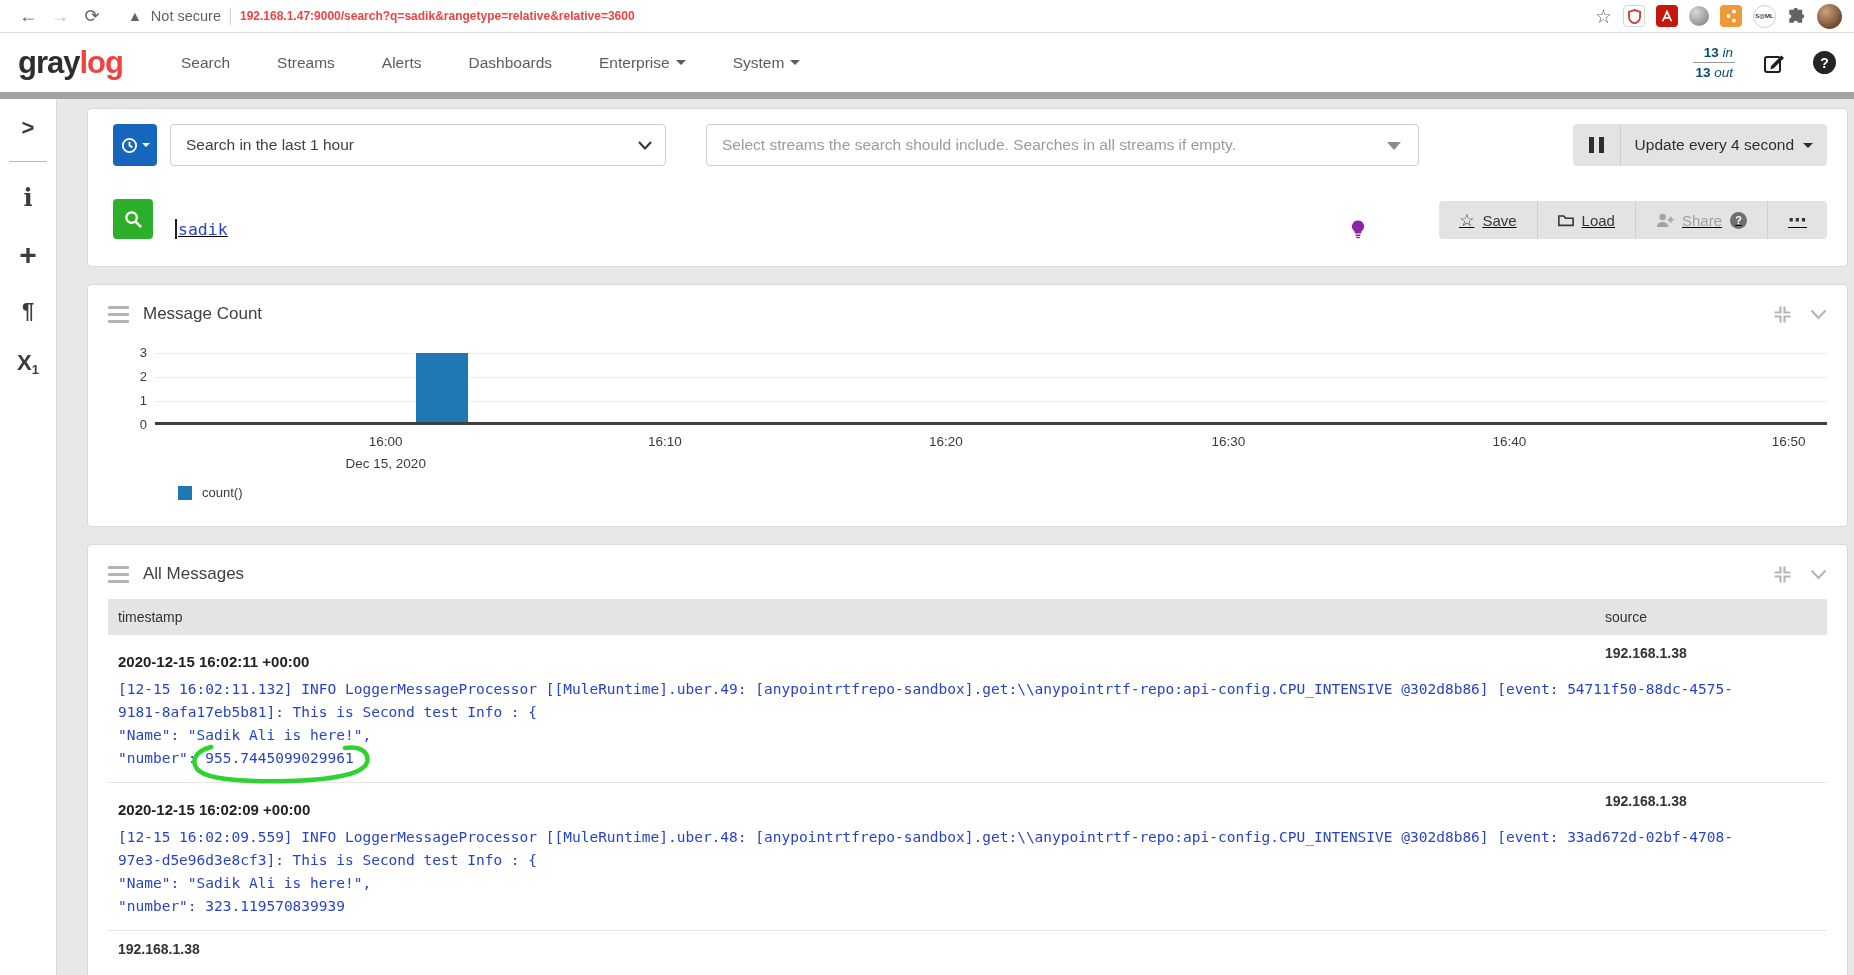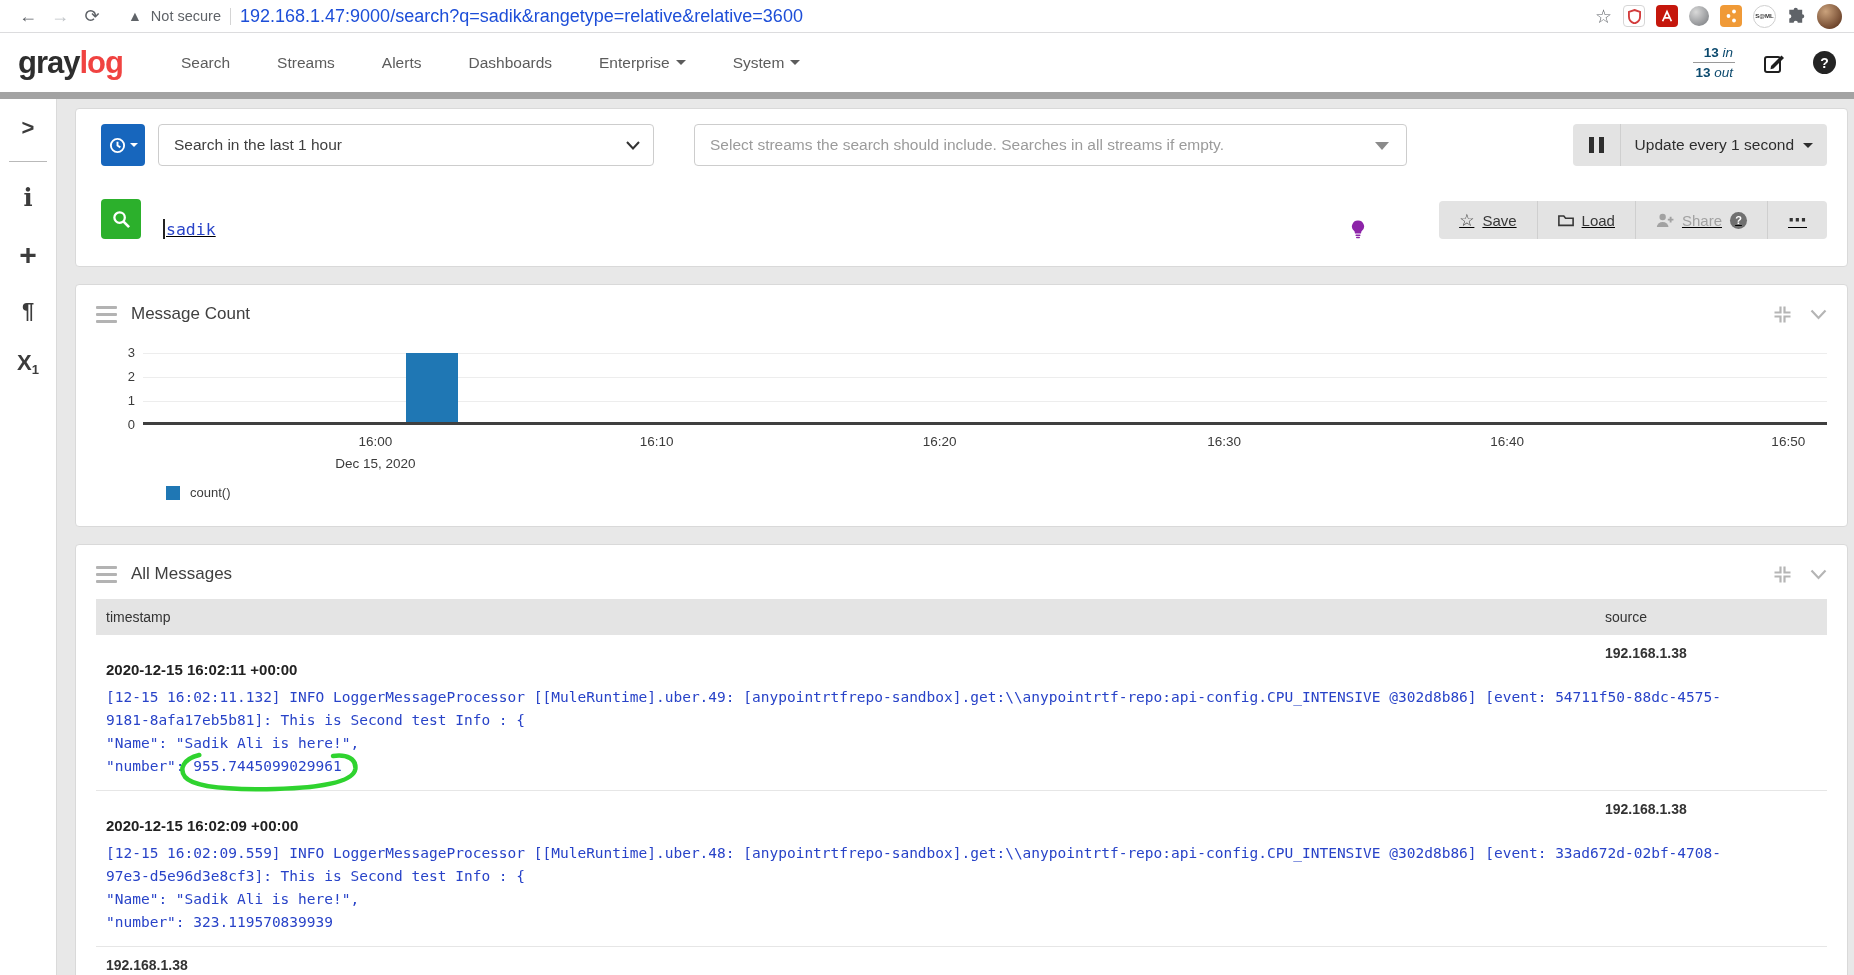--- a/index.html
+++ b/index.html
@@ -8,21 +8,21 @@
 
   
   .browser-bar { height:33px; background:#fff; border-bottom:1px solid #dcdcde;
     display:flex; align-items:center; padding:0 12px; }
   .nav-ico { font-size:18px; color:#5f6368; width:32px; text-align:center; cursor:pointer; }
   .nav-ico.disabled { color:#c0c4c8; }
   .site-info { display:flex; align-items:center; gap:9px; margin-left:20px; flex:1; min-width:0; }
   .warn-tri { color:#5f6368; font-size:14px; }
   .notsecure { color:#5f6368; font-size:14.5px; }
   .vdiv { width:1px; height:17px; background:#d4d4d4; }
-  .url { color:#1d4ed8; font-size:18px; white-space:nowrap; }
+  .url { color:#ef4444; font-size:12px; white-space:nowrap;font-weight:bold; }
   .bb-right { display:flex; align-items:center; gap:11px; }
   .star { font-size:19px; color:#5f6368; }
   .ext { width:22px; height:22px; display:flex; align-items:center; justify-content:center; border-radius:4px; }
   .ext-shield { background:#fff; border:1px solid #d6d6d6; }
   .ext-pdf { background:#c5170c; }
   .ext-circle { width:20px; height:20px; border-radius:50%;
     background:radial-gradient(circle at 35% 30%, #d9d9d9, #8d8f92 75%); }
   .ext-orange { background:#f09a37; }
   .ext-saml { width:23px; height:23px; border-radius:50%; background:#fff; border:1px solid #cfcfcf;
     font-size:6px; font-weight:bold; color:#333; }
@@ -50,21 +50,21 @@
 
   
   .content { display:flex; height:876px; }
   .sidebar { width:57px; background:#fff; border-right:1px solid #dadada;
     display:flex; flex-direction:column; align-items:center; padding-top:18px; }
   .sb-ico { color:#3c3c3c; font-weight:bold; font-size:22px; margin-bottom:30px; cursor:pointer; line-height:1; }
   .sb-div { width:38px; height:1px; background:#b9b9b9; margin:-8px 0 24px 0; }
   .sb-i { font-family:"DejaVu Serif",serif; font-size:24px; }
   .sb-plus { font-size:30px; }
   .sb-sub { font-size:13px; vertical-align:-4px; }
-  .main { flex:1; padding:9px 6px 0 18px; overflow:hidden; }
+  .main { flex:1; padding:9px 6px 0 30px; overflow:hidden; }
 
   .panel { background:#fff; border:1px solid #d9d9d9; border-radius:4px; }
 
   
   .search-panel { height:159px; padding:15px 20px 0 25px; margin-bottom:17px; }
   .sp-row1 { display:flex; align-items:stretch; height:42px; }
   .btn-time { width:44px; background:#1766bd; border-radius:4px; display:flex;
     align-items:center; justify-content:center; gap:4px; cursor:pointer; }
   .caret-w { width:0; height:0; border-left:4px solid transparent; border-right:4px solid transparent;
     border-top:4px solid #fff; }
@@ -124,21 +124,21 @@
 
   
   .am-panel { height:520px; overflow:hidden; }
   .tbl-head { display:flex; background:#e4e4e4; height:36px; align-items:center;
     margin-top:12px; padding:0 10px; font-size:14px; color:#333; }
   .th-ts { flex:1; }
   .th-src { width:212px; }
   .msg { padding:10px 10px 12px 10px; cursor:pointer; }
   .msg + .msg { border-top:1px solid #e6e6e6; }
   .msg-head { display:flex; align-items:flex-start; }
-  .msg-ts { flex:1; font-size:15px; font-weight:bold; color:#222; margin-top:16px; }
+  .msg-ts { flex:1; font-size:15px; font-weight:bold; color:#222; margin-top:8px; }
   .msg-src { width:212px; font-size:14px; color:#333;font-weight:bold; }
   .msg-body { margin-top:8px; font-family:"DejaVu Sans Mono",monospace; font-size:14.5px;
     line-height:23px; color:#2843c8; }
   .log { max-width:1638px; overflow-wrap:break-word; word-break:break-word; white-space:pre-wrap; }
   .num-wrap { position:relative; display:inline-block; }
   .scribble { position:absolute; left:-14px; top:-6px; width:calc(100% + 32px); height:42px;
     pointer-events:none; overflow:visible; }
 
   svg { display:block; }
 </style>
@@ -257,21 +257,21 @@
         <div class="sel sel-streams">
           <span>Select streams the search should include. Searches in all streams if empty.</span>
           <span class="tri-gray"></span>
         </div>
         <div class="refresh-group">
           <div class="btn-pause">
             <span class="pbar"></span>
               <span class="pbar"></span>
           </div>
           <div class="btn-refresh">
-            <span>Update every 1 second</span>
+            <span>Update every 4 second</span>
             <span class="caret-dk"></span>
           </div>
         </div>
       </div>
       <div class="sp-row2">
         <div class="btn-search">
           <svg width="19" height="19" viewBox="0 0 20 20">
               <circle cx="8" cy="8" r="5.5" fill="none" stroke="#fff" stroke-width="2.4"></circle>
               <path d="M12.2,12.2 L18,18" stroke="#fff" stroke-width="2.8"></path>
             </svg>

